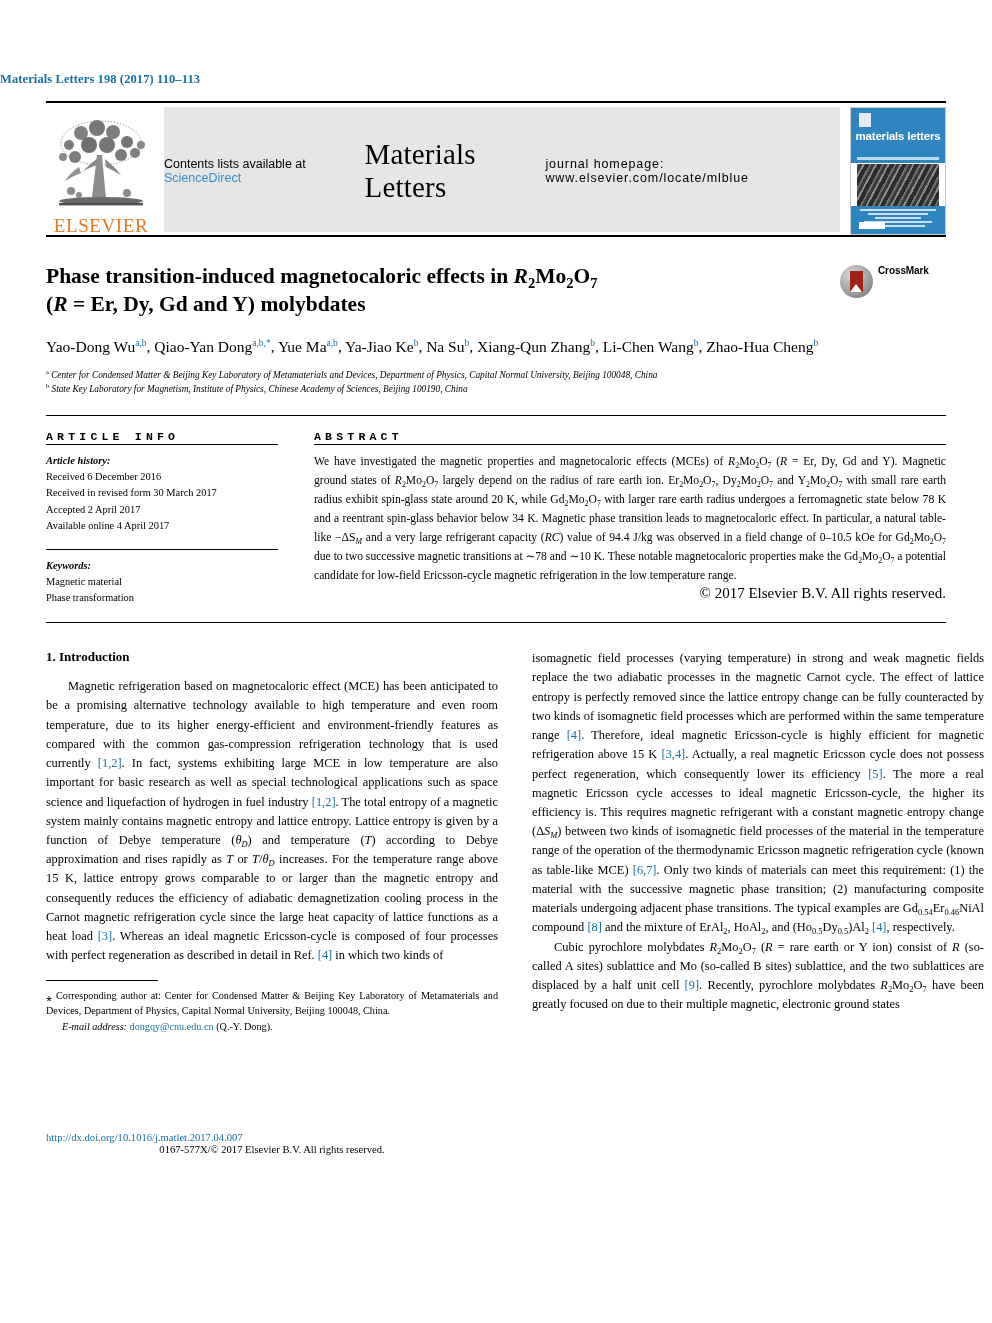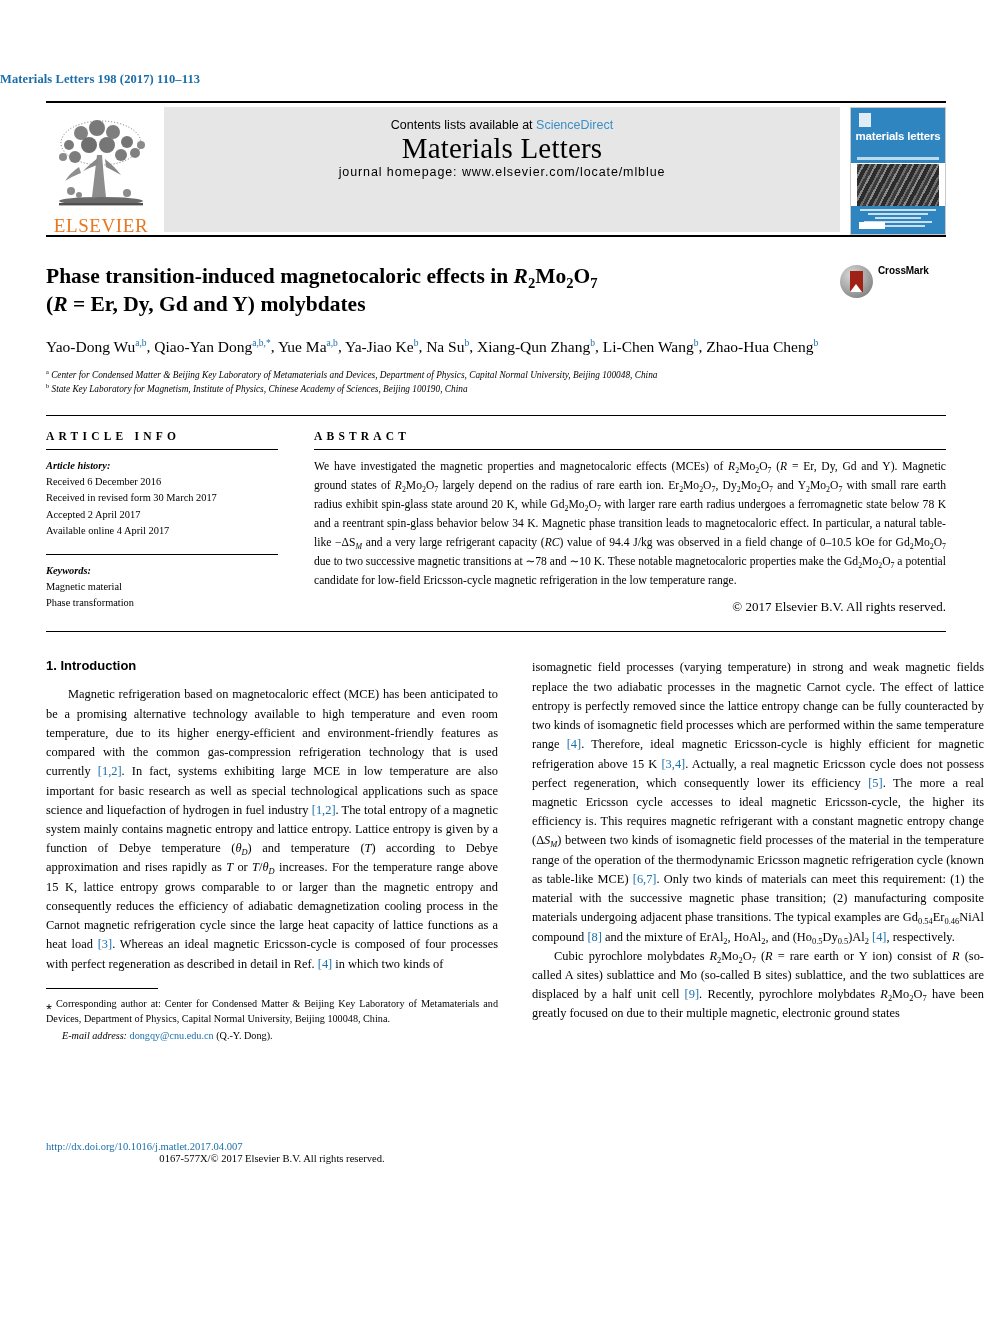--- a/index.html
+++ b/index.html
@@ -47,23 +47,23 @@
     letter-spacing:.6px;
     line-height:1;
     margin-top:1px;
   }
   .journal-band {
     flex:1 1 auto;
     background:#e6e6e6;
     height:125px;
     margin:0 10px 0 8px;
     display:flex;
-    flex-direction:column;
+    flex-direction:row;
     align-items:center;
-    justify-content:flex-start;
+    justify-content:center;
     padding:11px 0 9px 0;
   }
   .contents-line {
     font-family:"Liberation Sans", sans-serif;
     font-size:12.5px;
   }
   .sciencedirect { color:#3a8fc8; }
   .journal-title {
     font-family:"Liberation Serif", serif;
     font-size:29px;
@@ -144,44 +144,44 @@
   .authors sup { color:#1a6ea8; font-size:9.5px; }
   .affils { margin:11px 46px 0 46px; font-size:9.3px; font-style:italic; line-height:1.5; }
   .affils sup { font-style:normal; }
 
   
   .info-rule-top { margin:18px 46px 0 46px; border-top:1.1px solid #000; }
   .info-wrap { margin:0 46px; display:flex; gap:36px; padding-top:14px; }
   .col-info { width:232px; flex:0 0 232px; }
   .col-abs { flex:1 1 auto; }
   .sec-head {
-    font-family:Liberation Serif, serif;
+    font-family:Liberation Mono, monospace;
     font-size:11.5px; font-weight:bold;
     letter-spacing:4.2px;
-    margin-bottom:7px;
+    margin-bottom:1px;
   }
   .thin-rule { border-top:1.1px solid #000; margin-bottom:8px; }
   .info-block { font-size:10.4px; line-height:1.55; }
   .info-block .lbl { font-style:italic; font-weight:bold; }
   .kw-rule { border-top:1.6px solid #000; margin:15px 0 8px 0; }
   .abstract-text {
     font-size:11.6px; line-height:1.63; text-align:justify;
   }
   .abstract-text em { font-style:italic; }
-  .copyright { text-align:right; font-size:13px; margin-top:9px; }
+  .copyright { text-align:right; font-size:15px; }
   .abs-bottom-rule { margin:16px 46px 0 46px; border-top:1.8px solid #000; }
 
   
   .body-cols {
     margin:26px 46px 0 46px;
     display:flex; gap:34px;
     height:500px;
   }
   .bcol { width:452px; flex:0 0 452px; position:relative; }
-  .h2 { font-size:13px; font-weight:bold; margin:0 0 12px 0; font-family:Liberation Sans, sans-serif; }
+  .h2 { font-size:13px; font-weight:bold; margin:0 0 12px 0; font-family:Liberation Serif, serif; }
   .para {
     font-size:12.4px; line-height:1.55; text-align:justify;
     text-indent:22px; margin:0;
   }
   .ref { color:#1a6ea8; }
   em.it { font-style:italic; }
 
   .footnote-rule { width:112px; border-top:.9px solid #000; margin:14px 0 6px 0; }
   .footnote { font-size:10.2px; line-height:1.5; text-align:justify; }
   .footnote .star { font-size:11px; }

